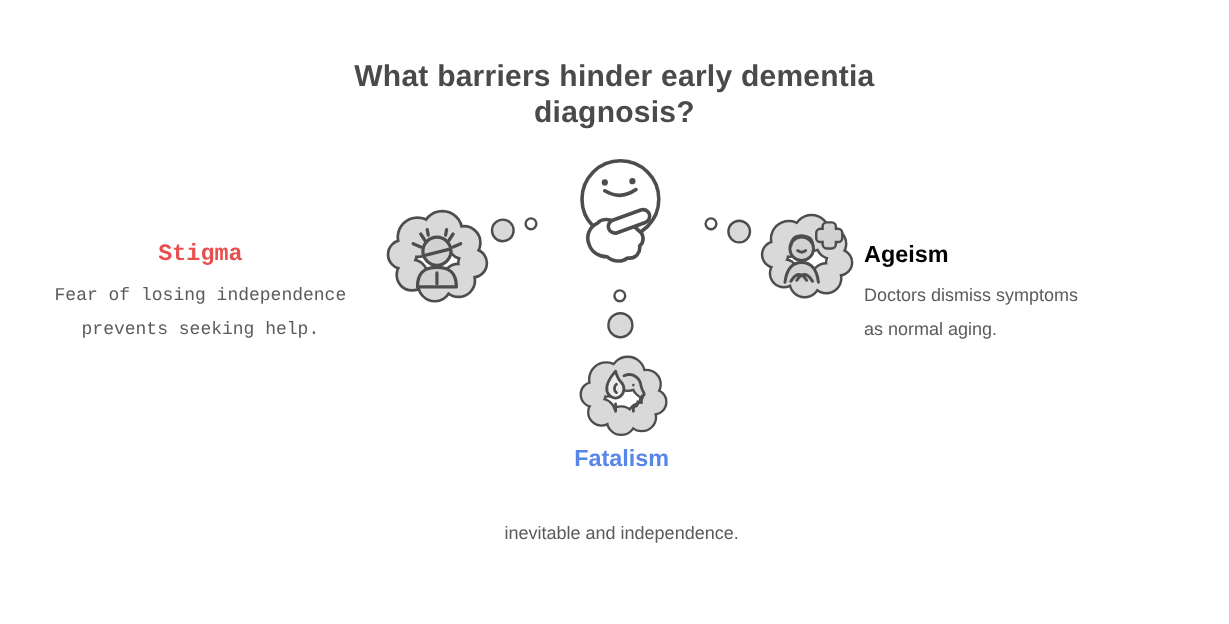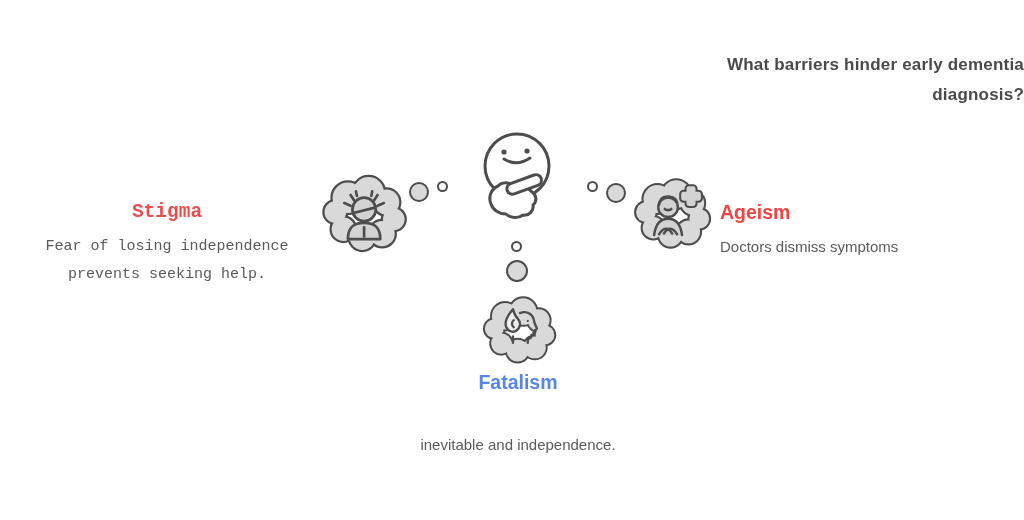--- a/index.html
+++ b/index.html
@@ -9,22 +9,22 @@
   }
   .canvas{
     position:relative;
     width:1024px;height:520px;
     background:#ffffff;
     overflow:hidden;
   }
   .page-title{
     position:absolute;
     top:50px;left:0;right:0;
-    text-align:right;
-    font-size:17px;
+    text-align:center;
+    font-size:25px;
     font-weight:700;
     line-height:29.5px;
     color:#4a4a4a;
     letter-spacing:.2px;
   }
   .face-svg{position:absolute;left:470px;top:126px;}
   .cloud-svg{position:absolute;}
   .cloud-stigma{left:320px;top:170px;}
   .cloud-ageism{left:632px;top:173px;}
   .cloud-fatalism{left:481px;top:292px;}
@@ -190,23 +190,24 @@
 
   <div class="text-block tb-stigma">
     <p class="barrier-label" style="color: rgb(232, 80, 79);">Stigma</p>
     <p class="barrier-desc">
       <span>Fear of losing independence</span><br>
       <span>prevents seeking help.</span>
     </p>
   </div>
 
   <div class="text-block tb-ageism">
-    <p class="barrier-label" style="color: #ef4444;">Ageism</p>
+    <p class="barrier-label" style="color: #000000;">Ageism</p>
     <p class="barrier-desc">
       <span>Doctors dismiss symptoms</span><br>
+      <span>as normal aging.</span>
     </p>
   </div>
 
   <div class="text-block tb-fatalism">
     <p class="barrier-label" style="color: rgb(88, 134, 232);">Fatalism</p>
     <p class="barrier-desc">
       <br>
       <span>inevitable and independence.</span>
     </p>
   </div>

